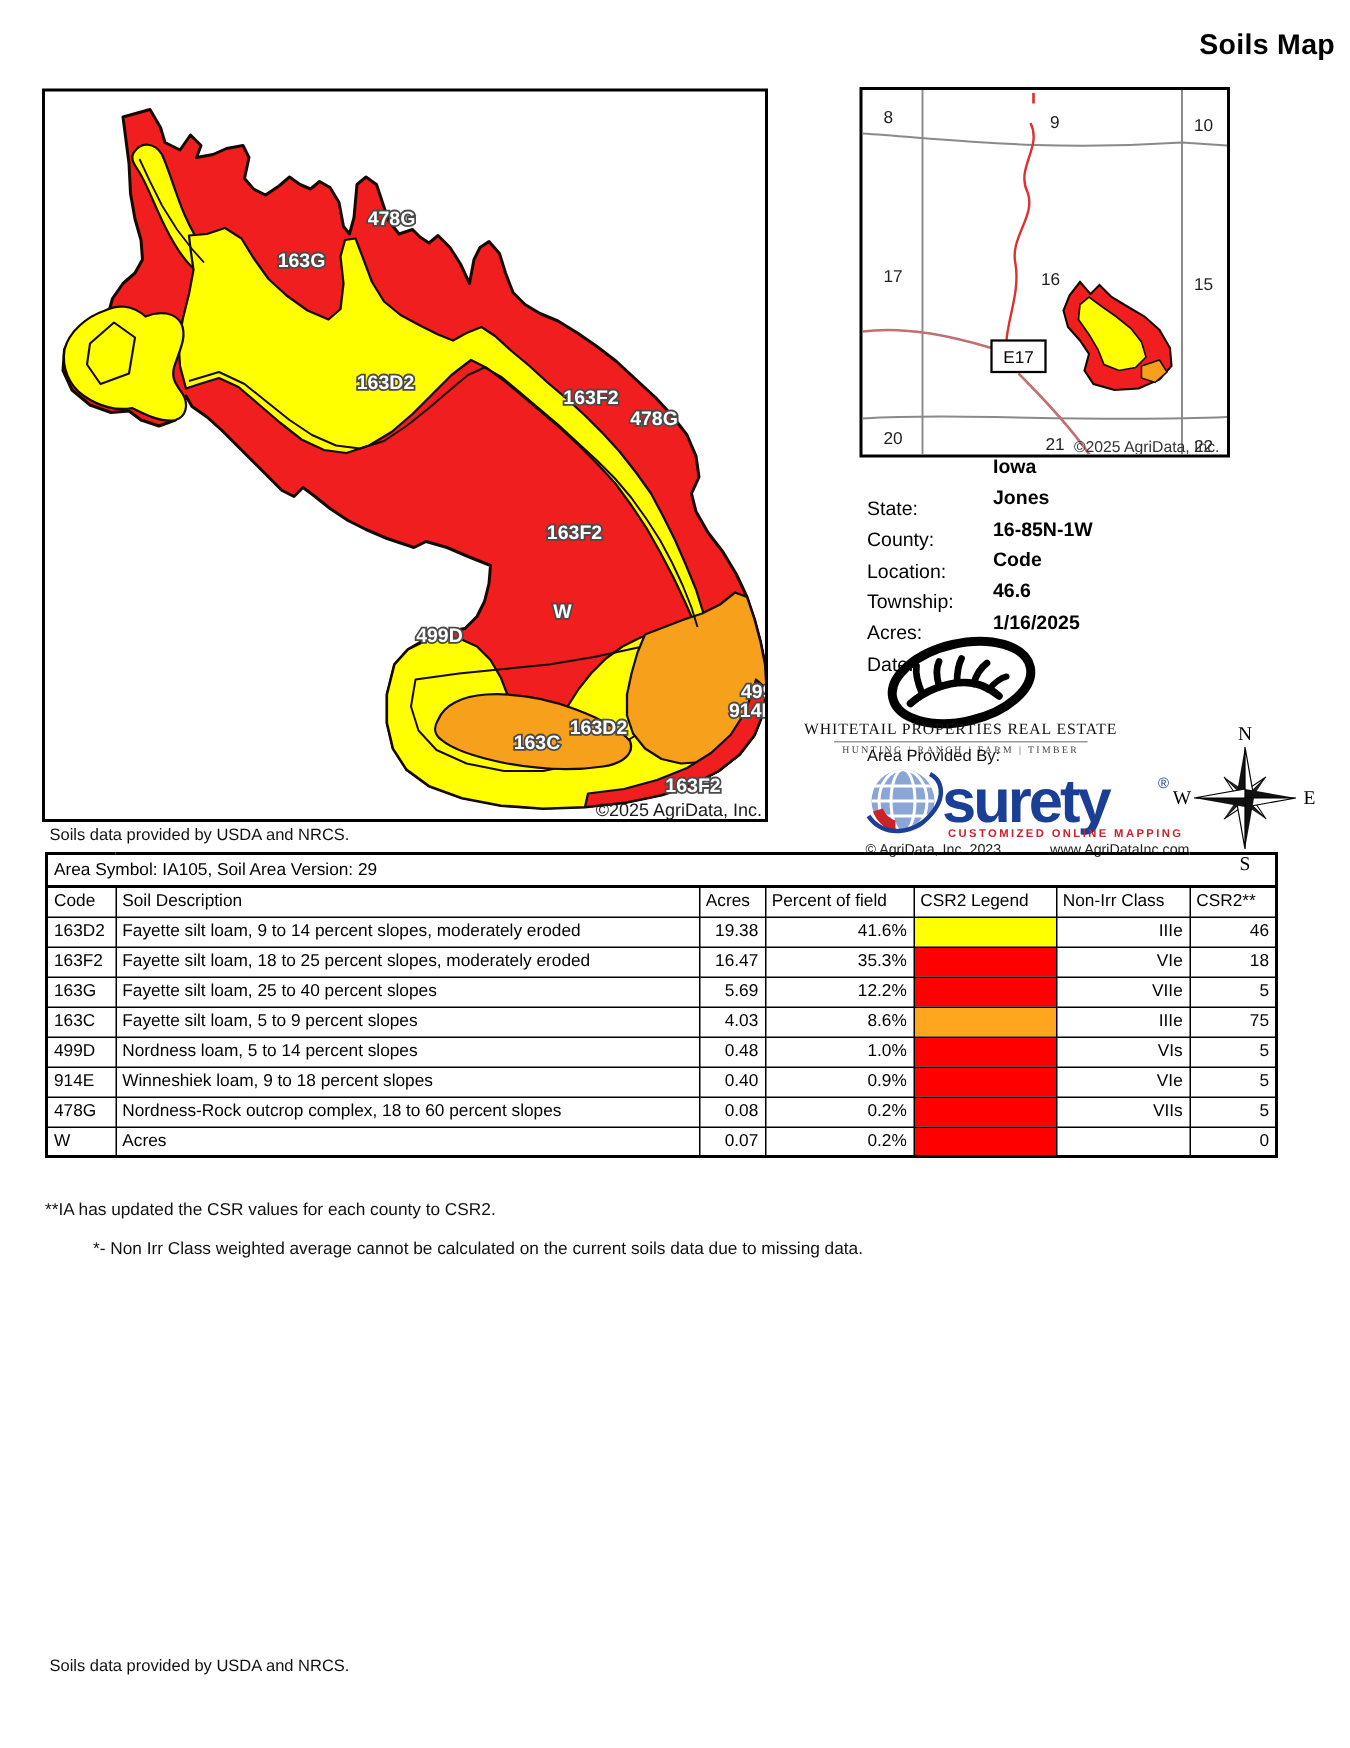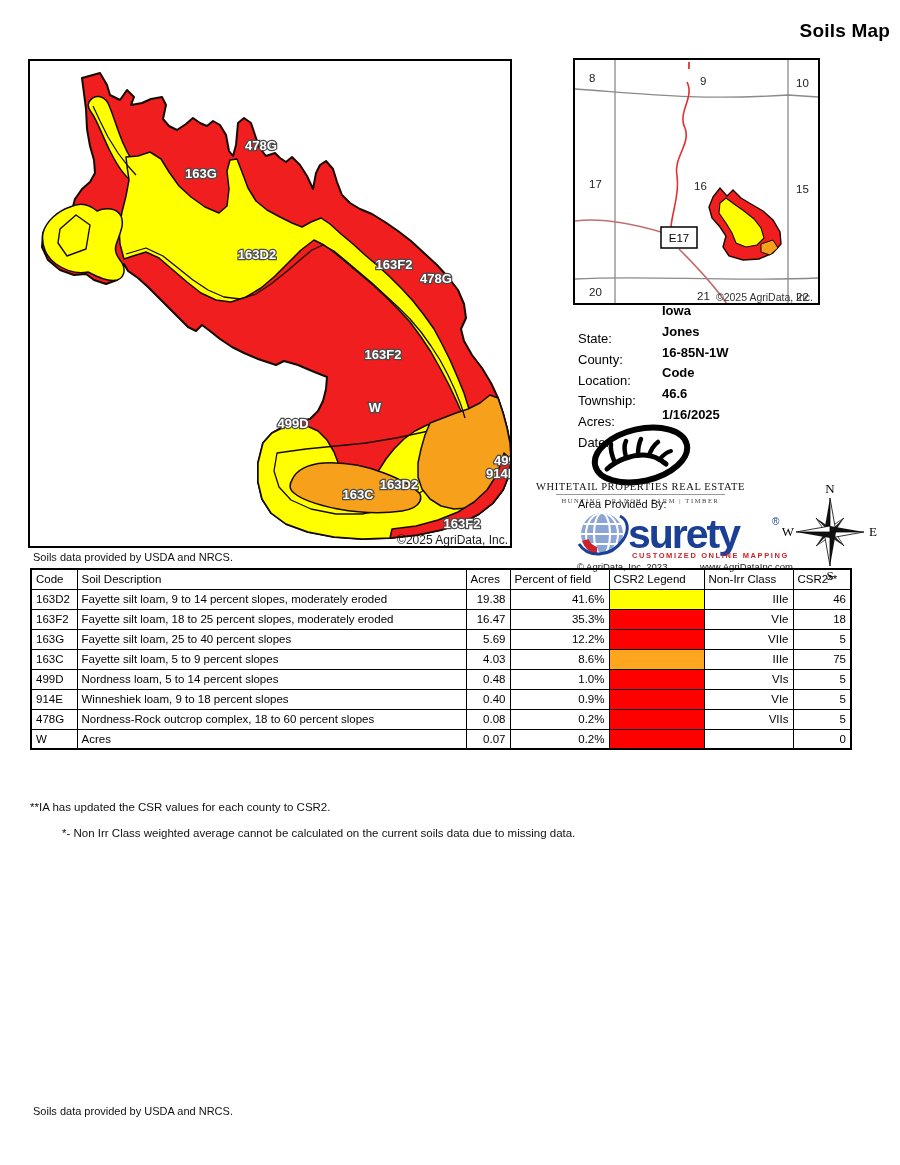--- a/index.html
+++ b/index.html
@@ -287,20 +287,23 @@
     <colgroup>
       <col class="c-code">
         <col class="c-desc">
         <col class="c-acres">
         <col class="c-pct">
         <col class="c-leg">
         <col class="c-nonirr">
         <col class="c-csr2">
     </colgroup>
     <tbody>
+        <tr class="area-row">
+      <td colspan="7">Area Symbol: IA105, Soil Area Version: 29</td>
+    </tr>
     <tr>
       <td>Code</td>
       <td>Soil Description</td>
       <td>Acres</td>
       <td>Percent of field</td>
       <td>CSR2 Legend</td>
       <td>Non-Irr Class</td>
       <td>CSR2**</td>
     </tr>
     <tr>

